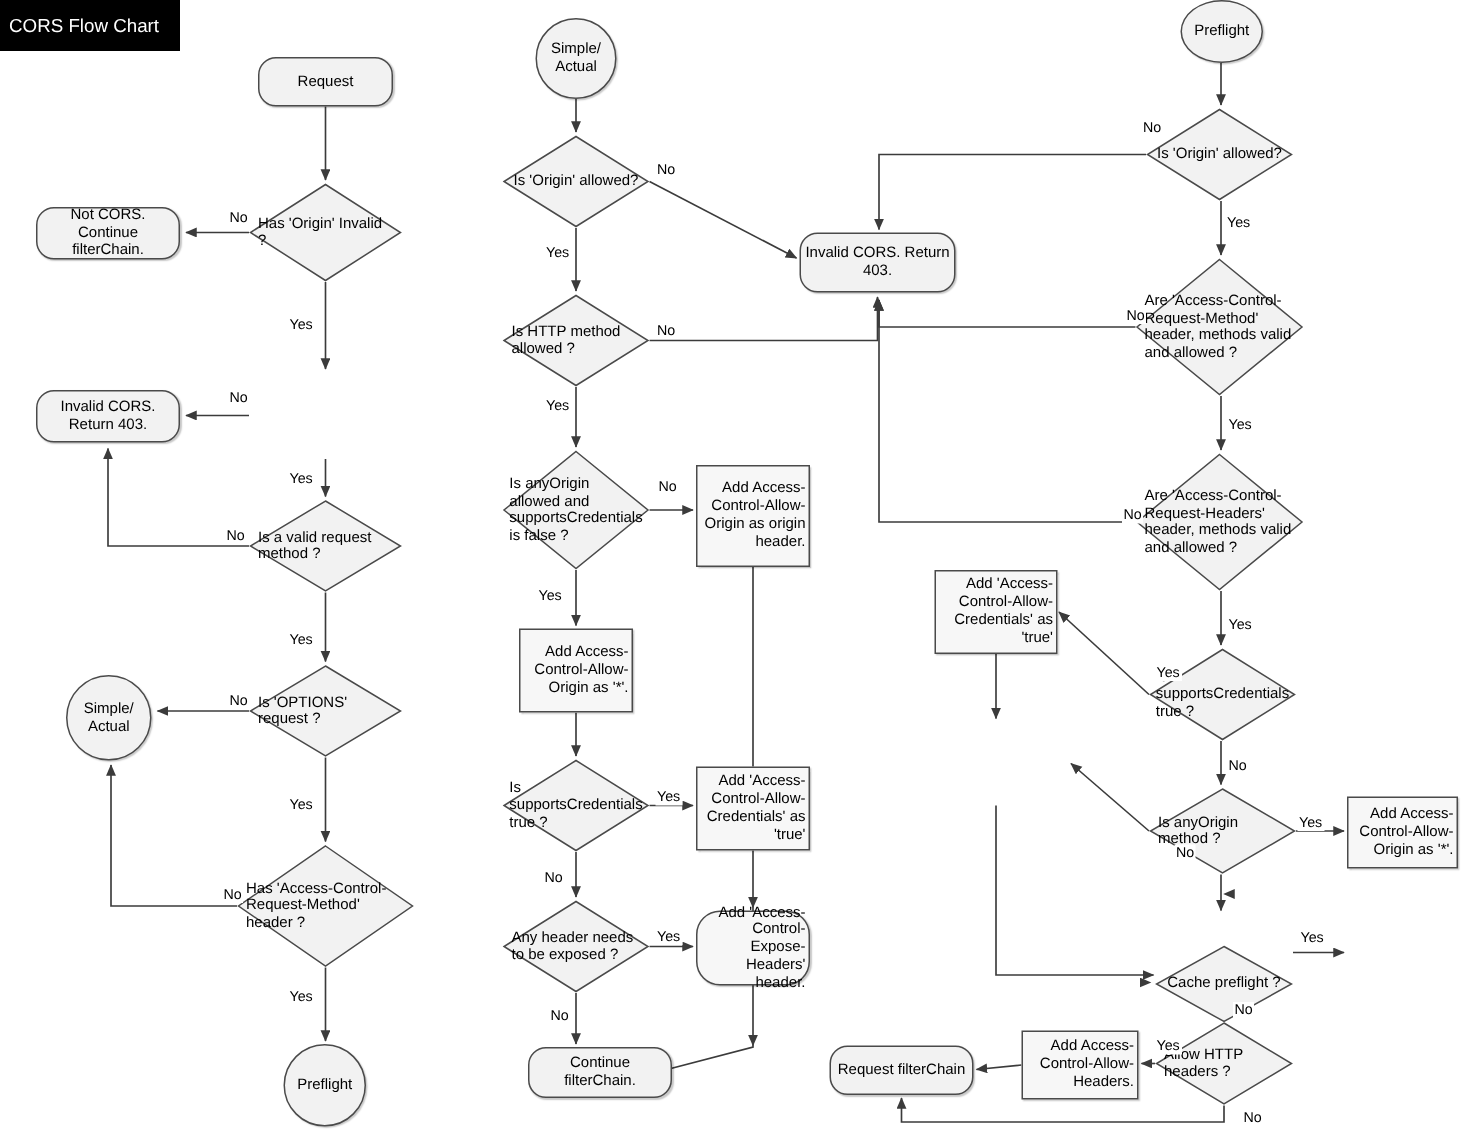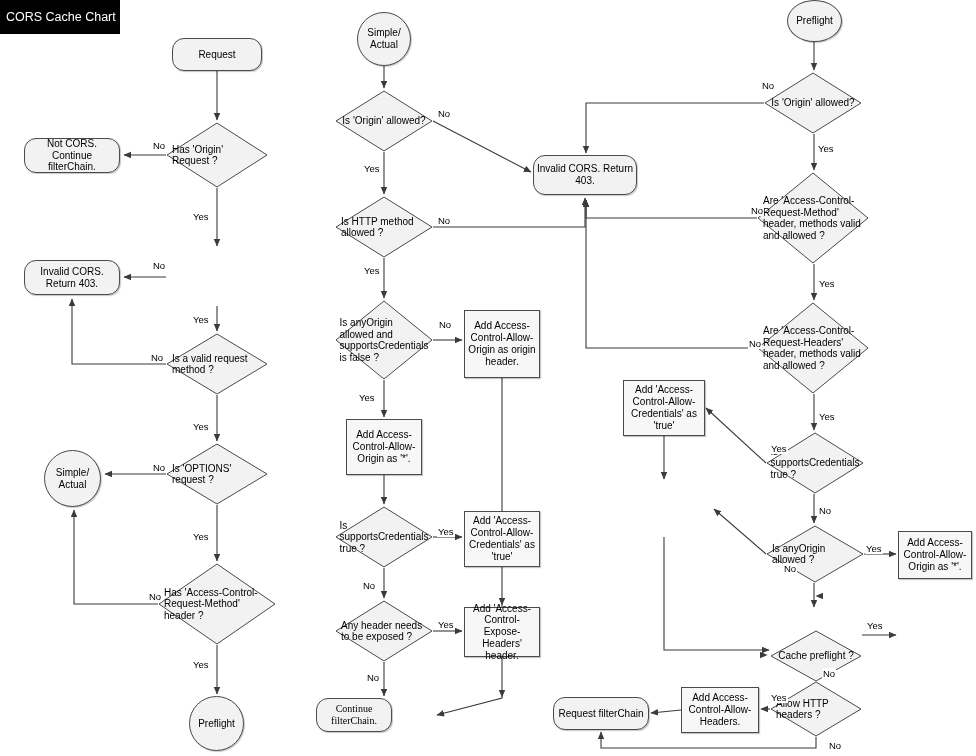--- a/index.html
+++ b/index.html
@@ -34,20 +34,21 @@
     font-size: 10px;
     line-height: 1.18;
     color: #000000;
     padding: 2px;
     z-index: 2;
   }
   .rect {
     border: 1px solid #4a4a4a;
     background: #f7f7f7;
     box-shadow: 1px 1px 1px rgba(0,0,0,0.22);
+    text-align: right;
   }
   .round {
     border: 1px solid #4a4a4a;
     background: #f2f2f2;
     border-radius: 12px;
     box-shadow: 1px 1px 1px rgba(0,0,0,0.22);
   }
   .circle {
     border: 1px solid #4a4a4a;
     background: #f2f2f2;
@@ -101,21 +102,21 @@
     box-sizing: border-box;
     font-size: 12.5px;
     z-index: 5;
   }
 </style>
 </head>
 <body>
 
 <div id="canvas">
 
-  <div id="title-box">CORS Cache Chart</div>
+  <div id="title-box">CORS Flow Chart</div>
 
   <svg id="edges" xmlns="http://www.w3.org/2000/svg">
     <defs>
       <marker id="arrow" markerWidth="8" markerHeight="8" refX="6.5" refY="3" orient="auto">
         <path d="M0,0 L7,3 L0,6 z" fill="#3b3b3b"></path>
       </marker>
     </defs>
     <g stroke="#3b3b3b" stroke-width="1.1" fill="none" marker-end="url(#arrow)">
 
       <path d="M217,71 L217,120"></path>
@@ -170,21 +171,21 @@
     </g>
   </svg>
 
 <div class="node round" style="left: 172px; top: 38px; width: 90px; height: 33px; text-align: right;">
       <span>Request</span>
     </div>
     <div class="diamond-wrap" style="left: 166px; top: 122px; width: 102px; height: 66px;">
       <svg width="102" height="66">
         <polygon points="51,1 101,33 51,65 1,33" fill="#f2f2f2" stroke="#4a4a4a" stroke-width="1"></polygon>
       </svg>
-      <div class="diamond-label">Has 'Origin' Request ?</div>
+      <div class="diamond-label">Has 'Origin' Invalid ?</div>
     </div>
     <div class="node round" style="left: 24px; top: 138px; width: 96px; height: 35px;">
       <span>Not CORS. Continue filterChain.</span>
     </div>
     <div class="node round" style="left: 24px; top: 260px; width: 96px; height: 35px;">
       <span>Invalid CORS. Return 403.</span>
     </div>
     <div class="diamond-wrap" style="left: 166px; top: 333px; width: 102px; height: 62px;">
       <svg width="102" height="62">
         <polygon points="51,1 101,31 51,61 1,31" fill="#f2f2f2" stroke="#4a4a4a" stroke-width="1"></polygon>
@@ -247,24 +248,24 @@
     </div>
     <div class="node rect" style="left: 464px; top: 511px; width: 76px; height: 56px;">
       <span>Add 'Access-Control-Allow-Credentials' as 'true'</span>
     </div>
     <div class="diamond-wrap" style="left: 335px; top: 600px; width: 98px; height: 62px;">
       <svg width="98" height="62">
         <polygon points="49,1 97,31 49,61 1,31" fill="#f2f2f2" stroke="#4a4a4a" stroke-width="1"></polygon>
       </svg>
       <div class="diamond-label">Any header needs to be exposed ?</div>
     </div>
-    <div class="node rect" style="left: 464px; top: 607px; width: 76px; height: 50px;">
+    <div class="node rect" style="left: 464px; top: 607px; width: 76px; height: 50px; border-radius: 16px;">
       <span>Add 'Access-Control-Expose-Headers' header.</span>
     </div>
-    <div class="node round" style="left: 316px; top: 698px; width: 76px; height: 34px; font-family: Liberation Serif, serif;">
+    <div class="node round" style="left: 352px; top: 698px; width: 96px; height: 34px;">
       <span>Continue filterChain.</span>
     </div>
     <div class="node circle" style="left: 787px; top: 0px; width: 55px; height: 42px;">
       <span>Preflight</span>
     </div>
     <div class="diamond-wrap" style="left: 764px; top: 72px; width: 98px; height: 62px;">
       <svg width="98" height="62">
         <polygon points="49,1 97,31 49,61 1,31" fill="#f2f2f2" stroke="#4a4a4a" stroke-width="1"></polygon>
       </svg>
       <div class="diamond-label">Is 'Origin' allowed?</div>
@@ -287,21 +288,21 @@
       </svg>
       <div class="diamond-label">Is supportsCredentials true ?</div>
     </div>
     <div class="node rect" style="left: 623px; top: 380px; width: 82px; height: 56px;">
       <span>Add 'Access-Control-Allow-Credentials' as 'true'</span>
     </div>
     <div class="diamond-wrap" style="left: 766px; top: 525px; width: 98px; height: 58px;">
       <svg width="98" height="58">
         <polygon points="49,1 97,29 49,57 1,29" fill="#f2f2f2" stroke="#4a4a4a" stroke-width="1"></polygon>
       </svg>
-      <div class="diamond-label">Is anyOrigin allowed ?</div>
+      <div class="diamond-label">Is anyOrigin method ?</div>
     </div>
     <div class="node rect" style="left: 898px; top: 531px; width: 74px; height: 48px;">
       <span>Add Access-Control-Allow-Origin as '*'.</span>
     </div>
     <div class="diamond-wrap" style="left: 770px; top: 630px; width: 92px; height: 52px;">
       <svg width="92" height="52">
         <polygon points="46,1 91,26 46,51 1,26" fill="#f2f2f2" stroke="#4a4a4a" stroke-width="1"></polygon>
       </svg>
       <div class="diamond-label">Cache preflight ?</div>
     </div>

